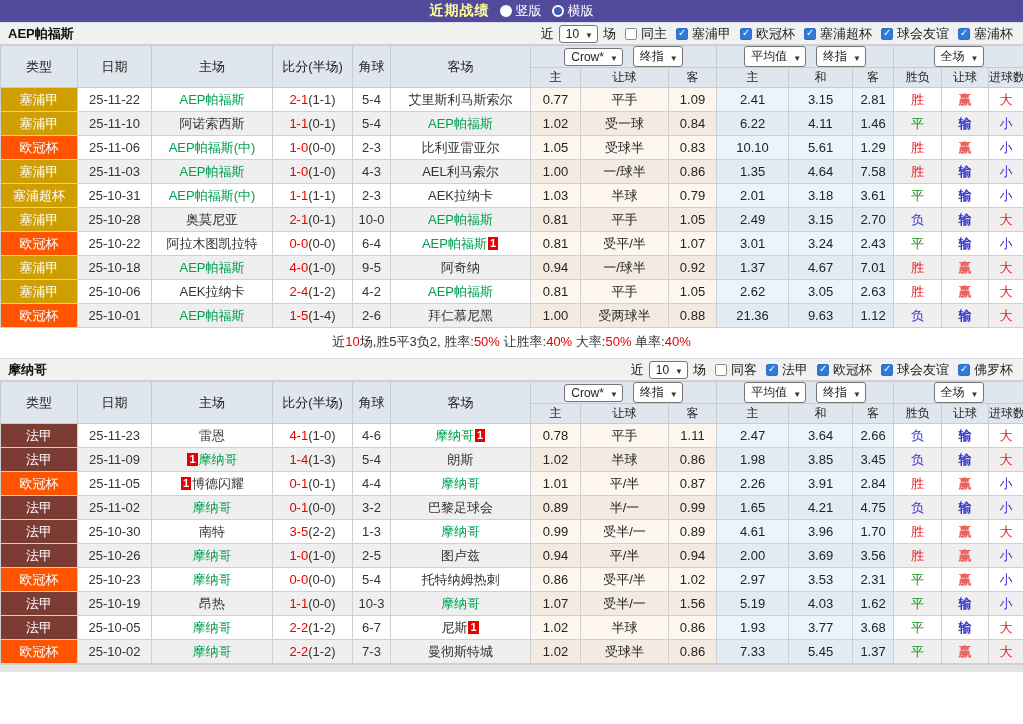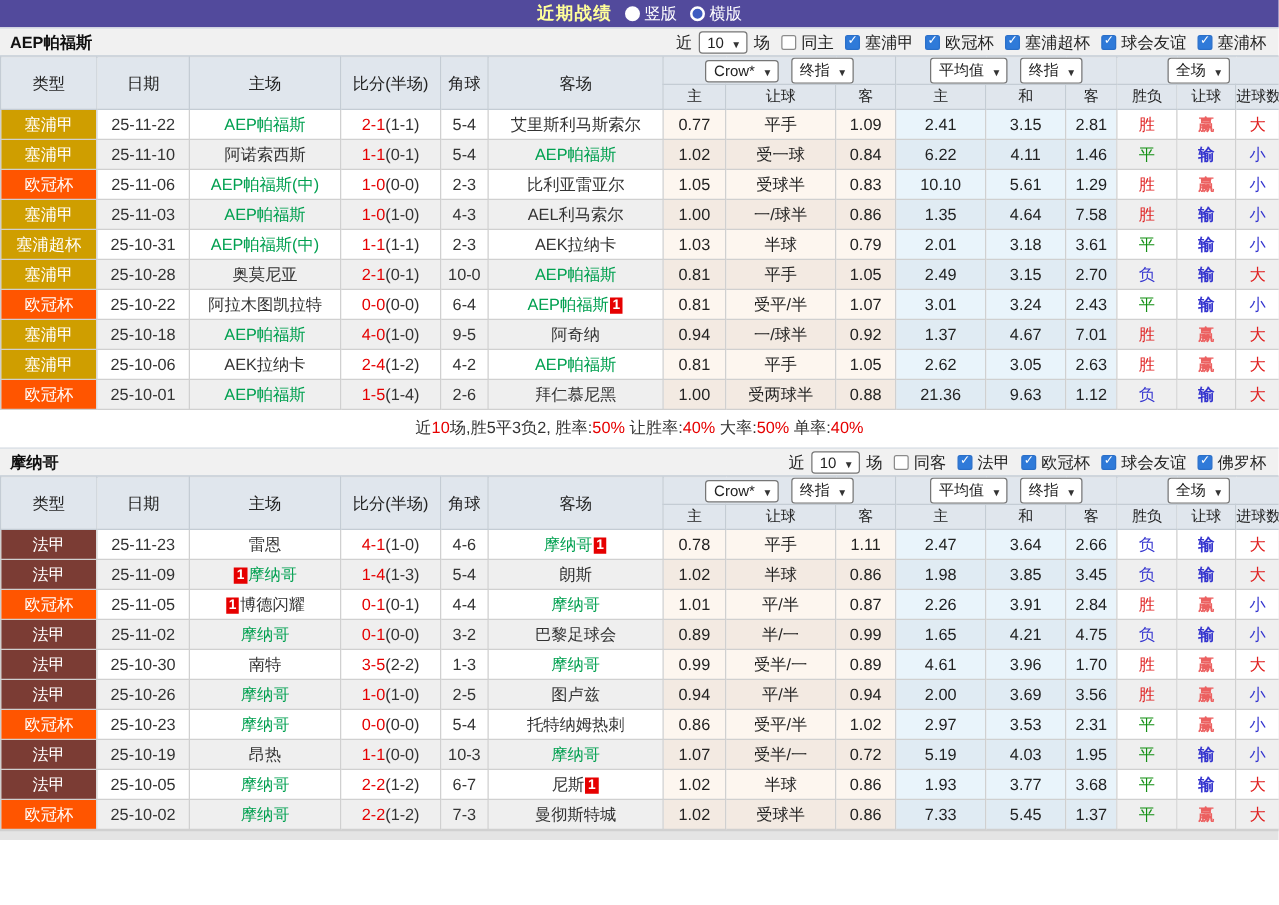--- a/index.html
+++ b/index.html
@@ -546,24 +546,24 @@
         </tr>
         <tr class="even">
           <td class="type" style="background: rgb(123, 60, 52);">法甲</td>
           <td class="date">25-10-19</td>
           <td class="team"><span class="nm">昂热</span></td>
           <td class="score"><span class="sc-main">1-1</span><span class="sc-half">(0-0)</span></td>
           <td class="corners">10-3</td>
           <td class="team focal"><span class="nm">摩纳哥</span></td>
           <td class="crow">1.07</td>
           <td class="crow">受半/一</td>
-          <td class="crow">0.72</td>
+          <td class="crow">1.56</td>
           <td class="avg">5.19</td>
           <td class="avg">4.03</td>
-          <td class="avg">1.95</td>
+          <td class="avg">1.62</td>
           <td class="res t-g">平</td>
           <td class="res t-b hand">输</td>
           <td class="res t-b">小</td>
         </tr>
         <tr class="odd">
           <td class="type" style="background: rgb(123, 60, 52);">法甲</td>
           <td class="date">25-10-05</td>
           <td class="team focal"><span class="nm">摩纳哥</span></td>
           <td class="score"><span class="sc-main">2-2</span><span class="sc-half">(1-2)</span></td>
           <td class="corners">6-7</td>

